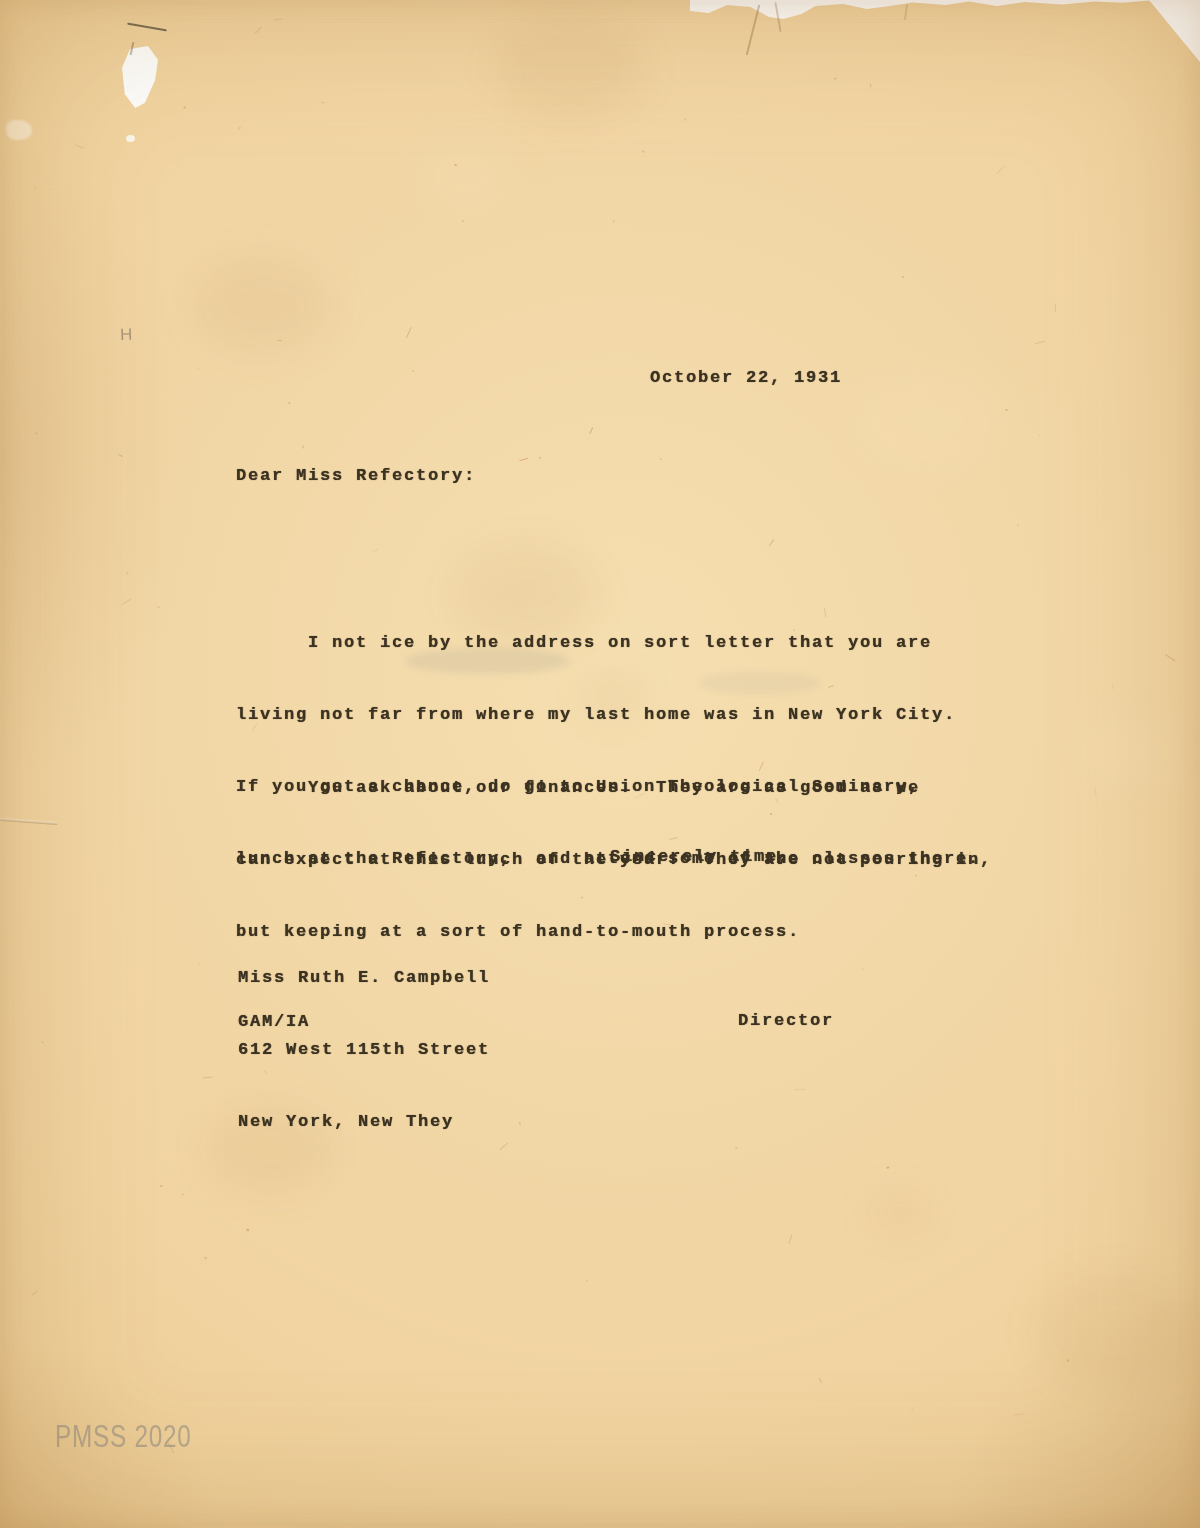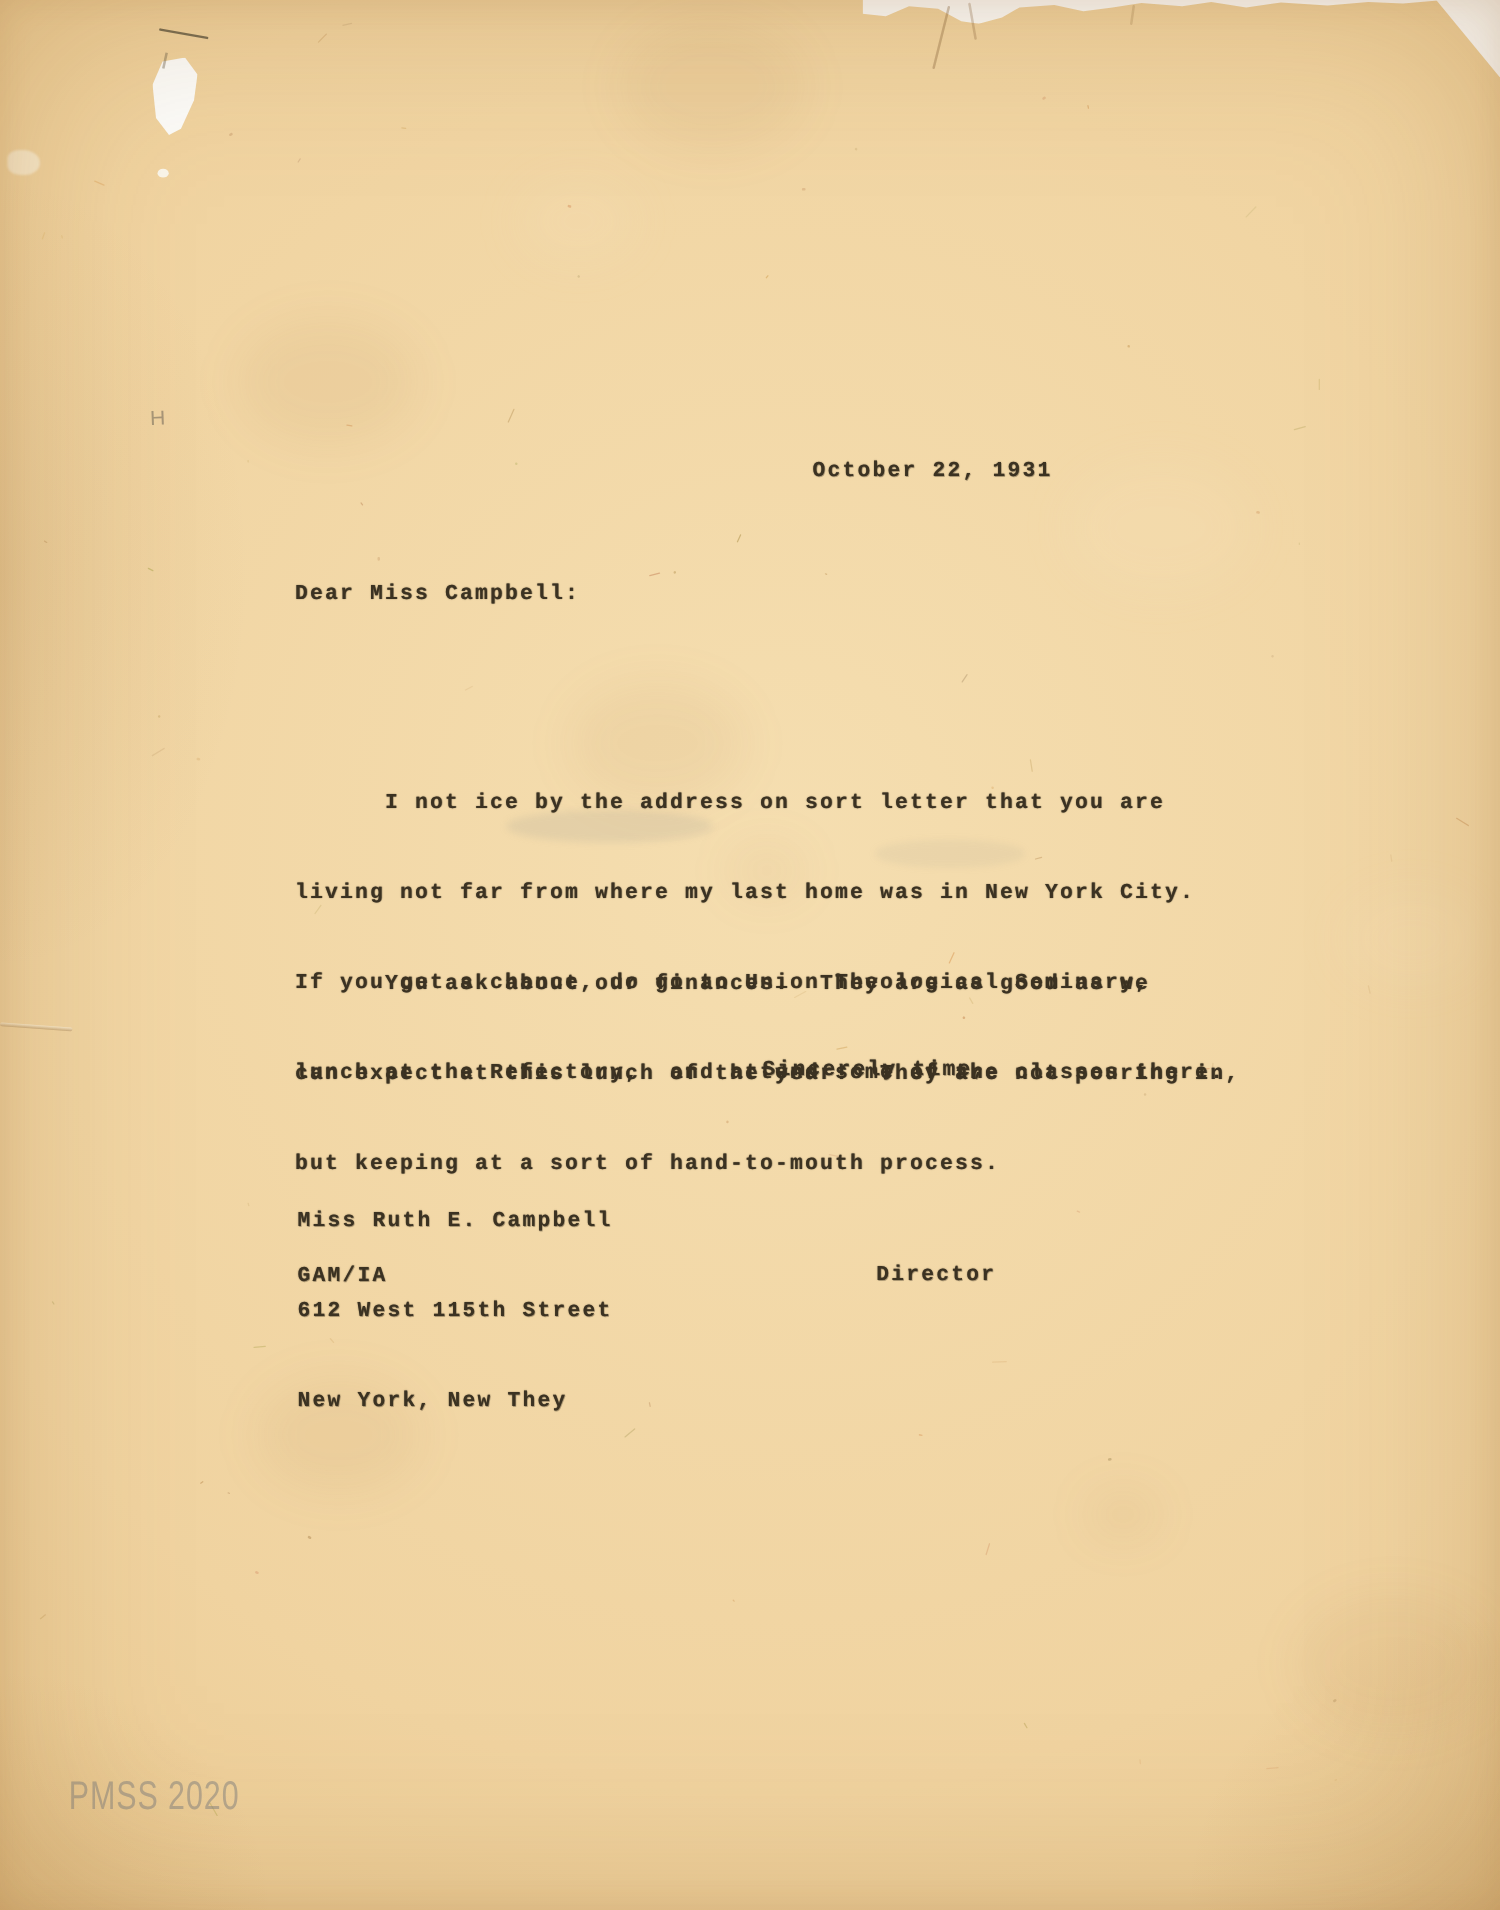--- a/index.html
+++ b/index.html
@@ -209,21 +209,21 @@
   <div class="edge-chip"></div>
   <div class="crease"></div>
   <div class="smudge s1"></div>
   <div class="smudge s2"></div>
   <div class="pencil-line"></div>
   <div class="pencil-tick"></div>
   <div class="pencil-h">H</div>
 
   <div class="typed" style="left:650px;top:366px;">October 22, 1931</div>
 
-  <div class="typed" style="left:236px;top:464px;">Dear Miss Campbell:</div>
+  <div class="typed" style="left:236px;top:464px;">Dear Miss Refectory:</div>
 
 
   <div class="typed" style="left:236px;top:583px;">
     <div class="line indent">I not ice by the address on sort letter that you are</div>
     <div class="line">living not far from where my last home was in New York City.</div>
     <div class="line">If you get a chance, do go to Union Theological Seminary,</div>
     <div class="line">lunch at the Refectory,  and attend some of the classes there.</div>
   </div>
 
   <div class="typed" style="left:236px;top:728px;">
@@ -234,18 +234,18 @@
 
   <div class="typed" style="left:610px;top:845px;">Sincerely time,</div>
 
   <div class="typed" style="left:238px;top:918px;">
     <div class="line">Miss Ruth E. Campbell</div>
     <div class="line">612 West 115th Street</div>
     <div class="line">New York, New They</div>
   </div>
 
   <div class="typed" style="left:238px;top:1010px;">GAM/IA</div>
-  <div class="typed" style="left:701px;top:1009px;">Director</div>
+  <div class="typed" style="left:738px;top:1009px;">Director</div>
 
   <div class="watermark">PMSS 2020</div>
 
   <div class="vignette"></div>
 </div>
 
 </body></html>

